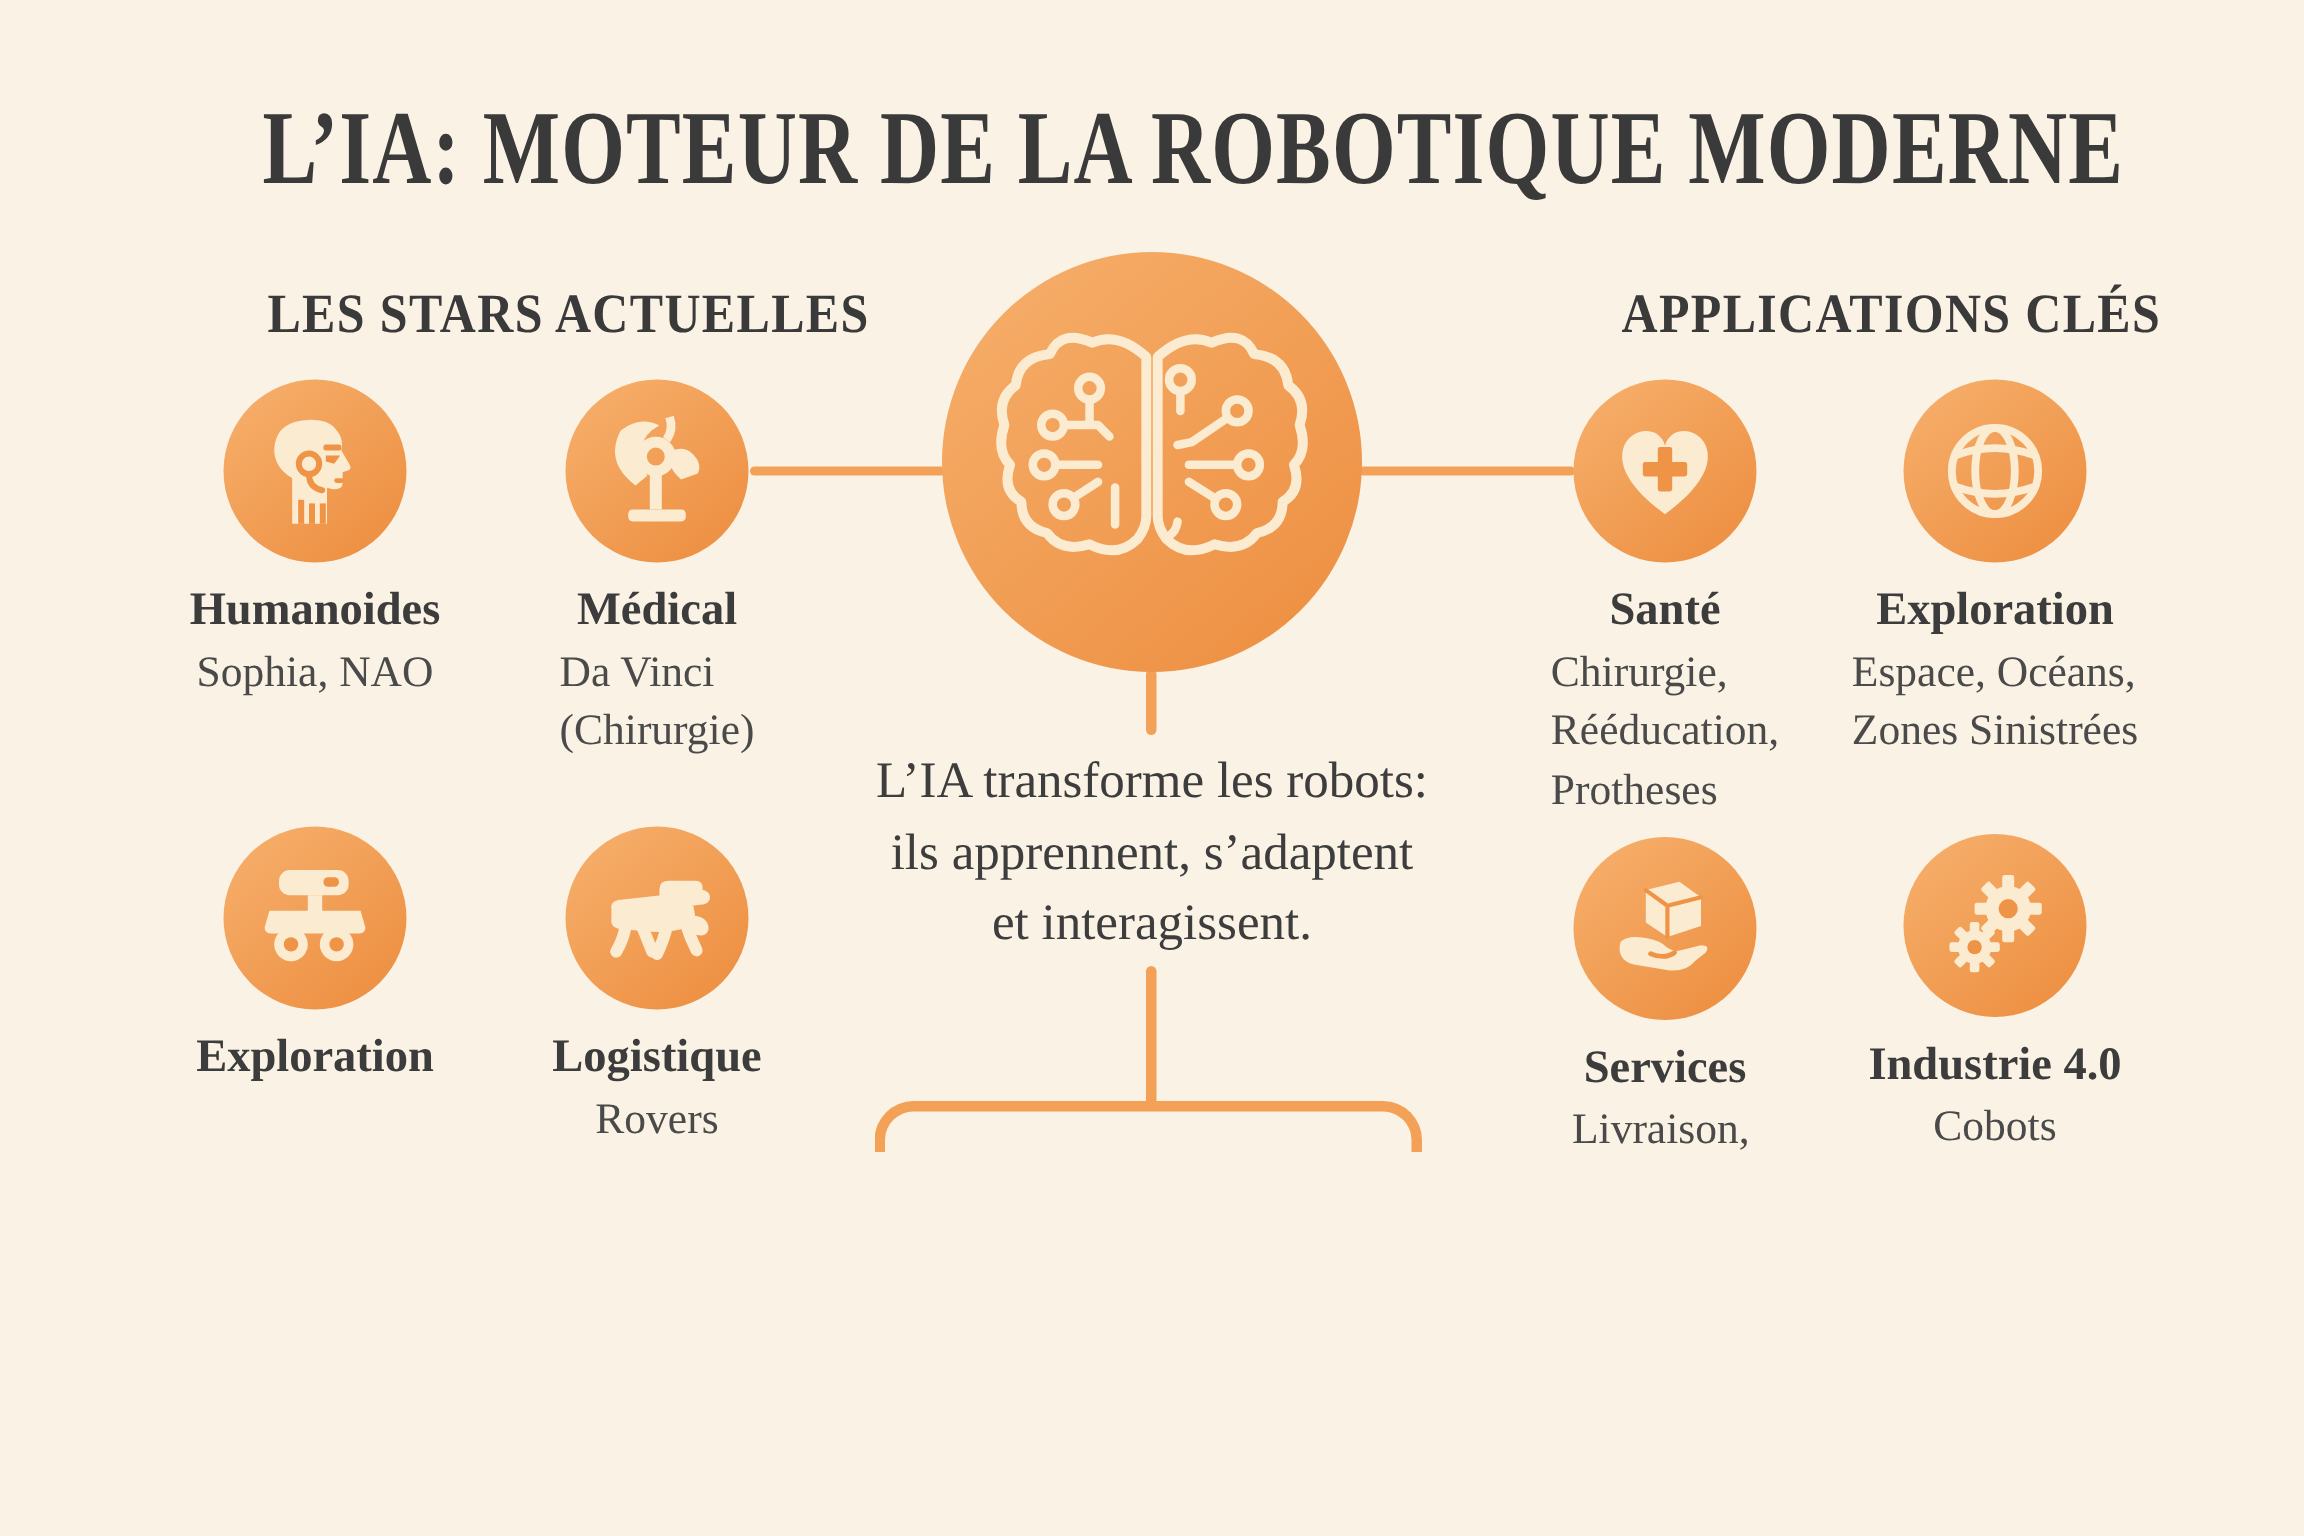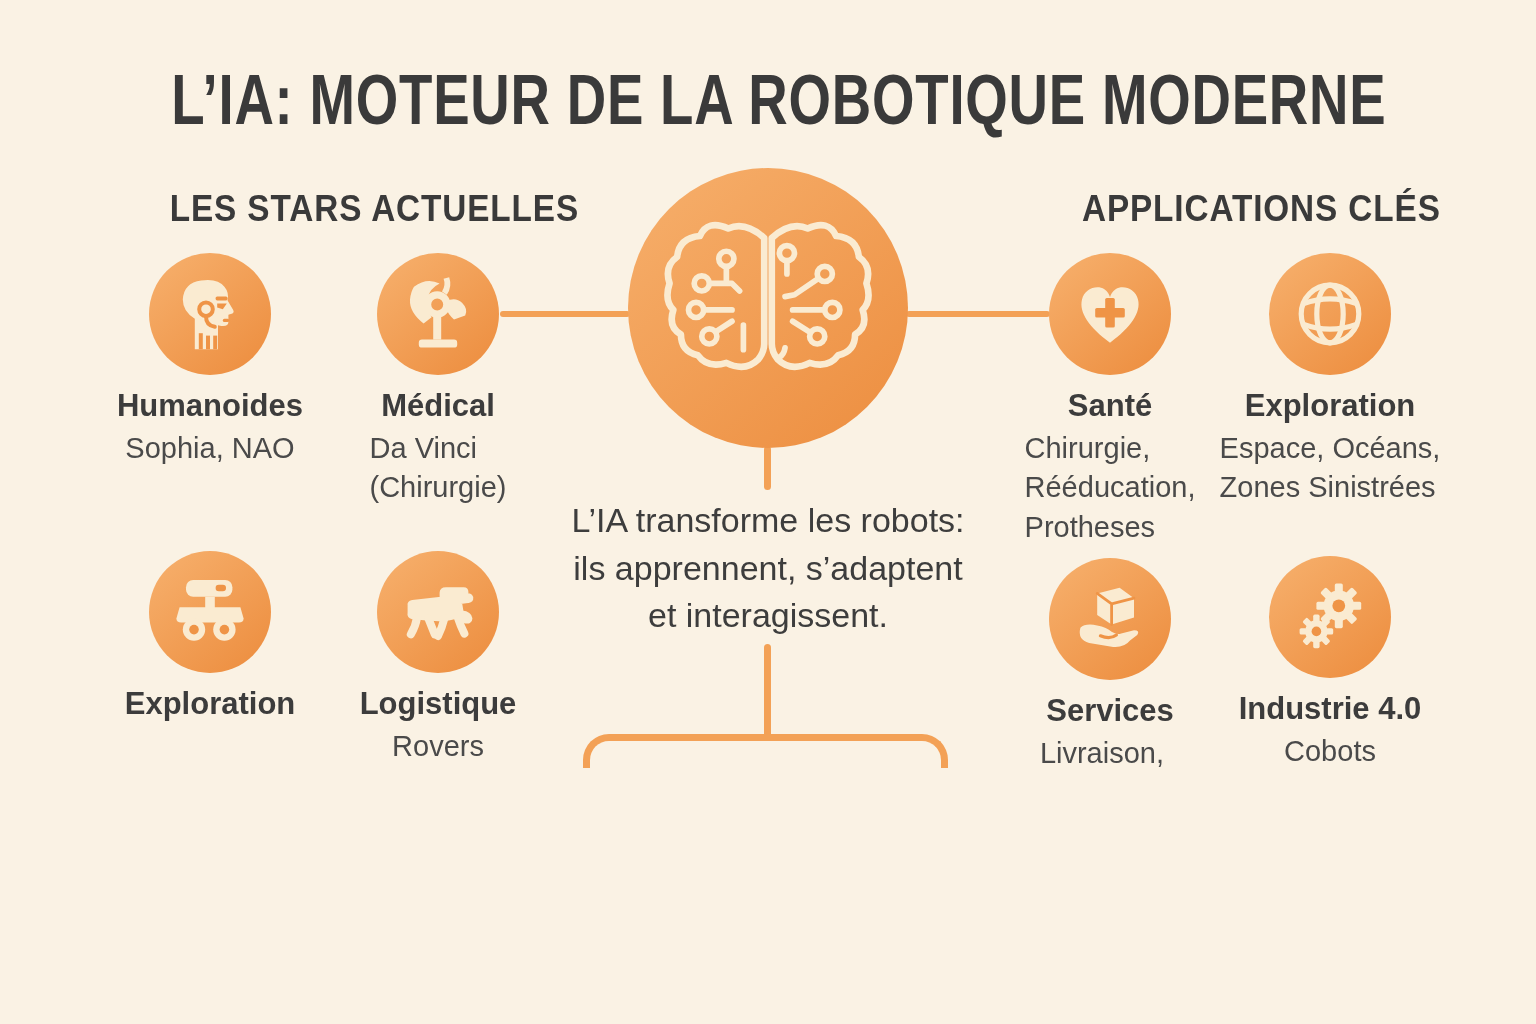--- a/index.html
+++ b/index.html
@@ -13,21 +13,21 @@
     --arm-orange:#F0913F;
     --arm-cream:#FBE7C7;
     --text-dark:#3A3A3A;
     --text-sub:#4A4A4A;
   }
   *{margin:0;padding:0;box-sizing:content-box;}
   html,body{background:var(--background);}
   .canvas{
     position:relative;width:1536px;height:768px;overflow:hidden;
     background:var(--background);
-    font-family:Liberation Sans, sans-serif;
+    font-family:Liberation Serif, serif;
     color:var(--text-dark);
   }
   .title{position:absolute;top:60px;left:0;width:1536px;text-align:center;
     font-size:70px;font-weight:700;letter-spacing:1px;color:var(--text-dark);white-space:nowrap;}
   .title .squeeze{display:inline-block;transform:scaleX(0.78);transform-origin:center;}
   .section-header{position:absolute;width:520px;text-align:right;
     font-size:37px;font-weight:700;letter-spacing:1px;color:var(--text-dark);white-space:nowrap;}
   .section-header .squeeze{display:inline-block;transform:scaleX(0.9);transform-origin:center;}
   .hdr-left{left:82px;top:188px;}
   .hdr-right{left:941px;top:188px;}

